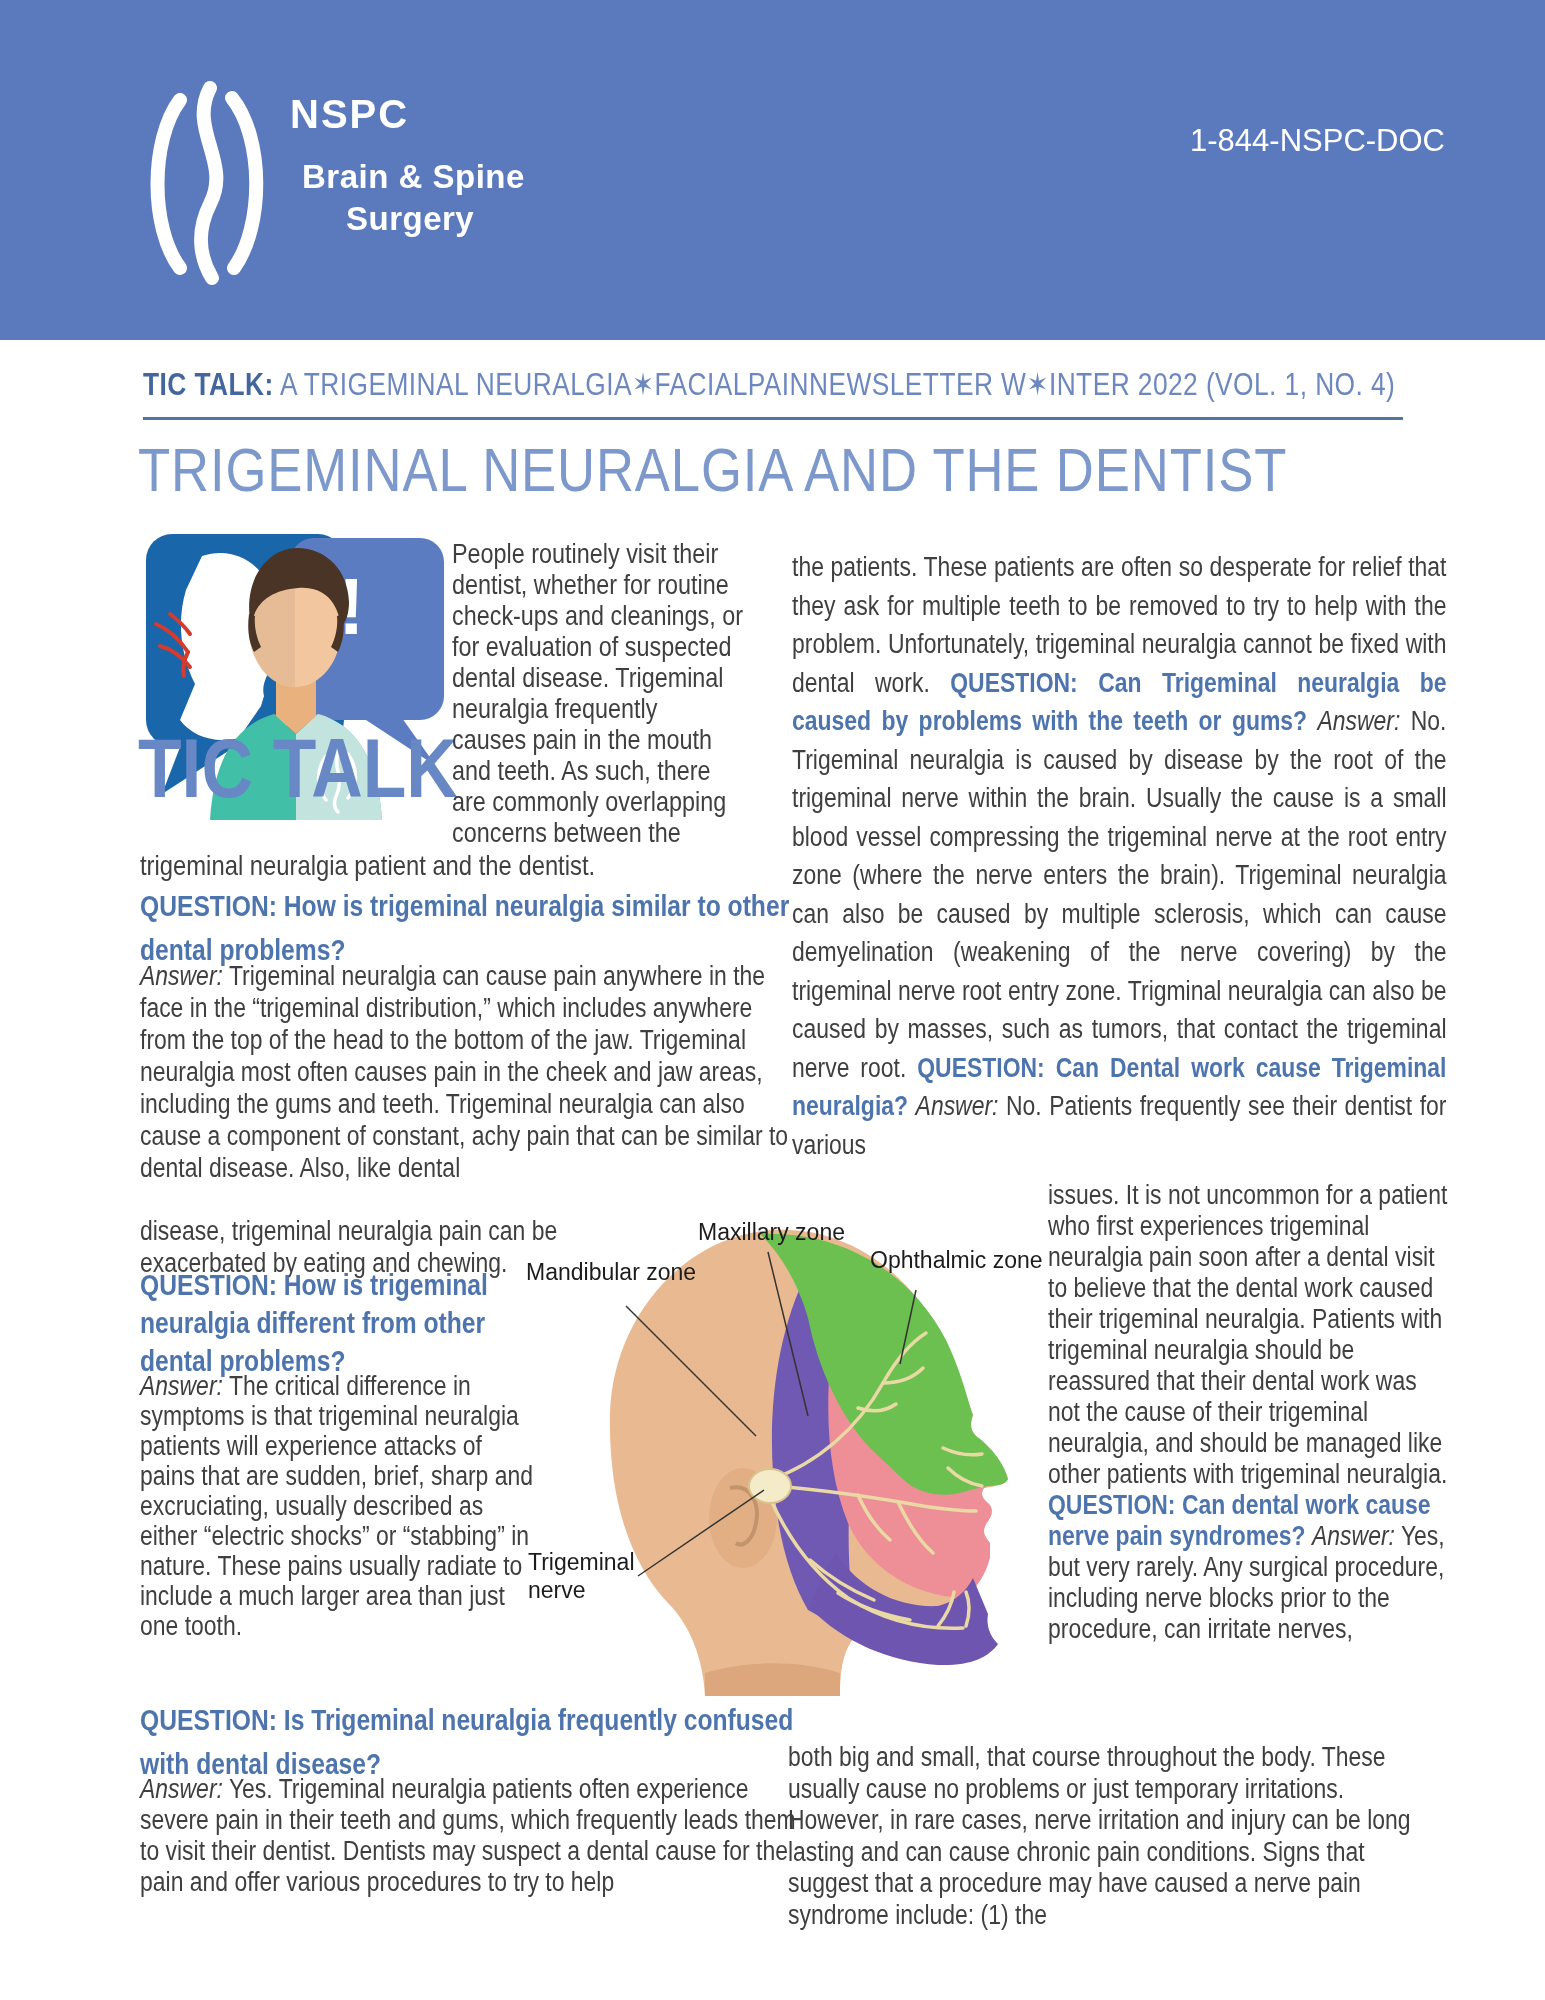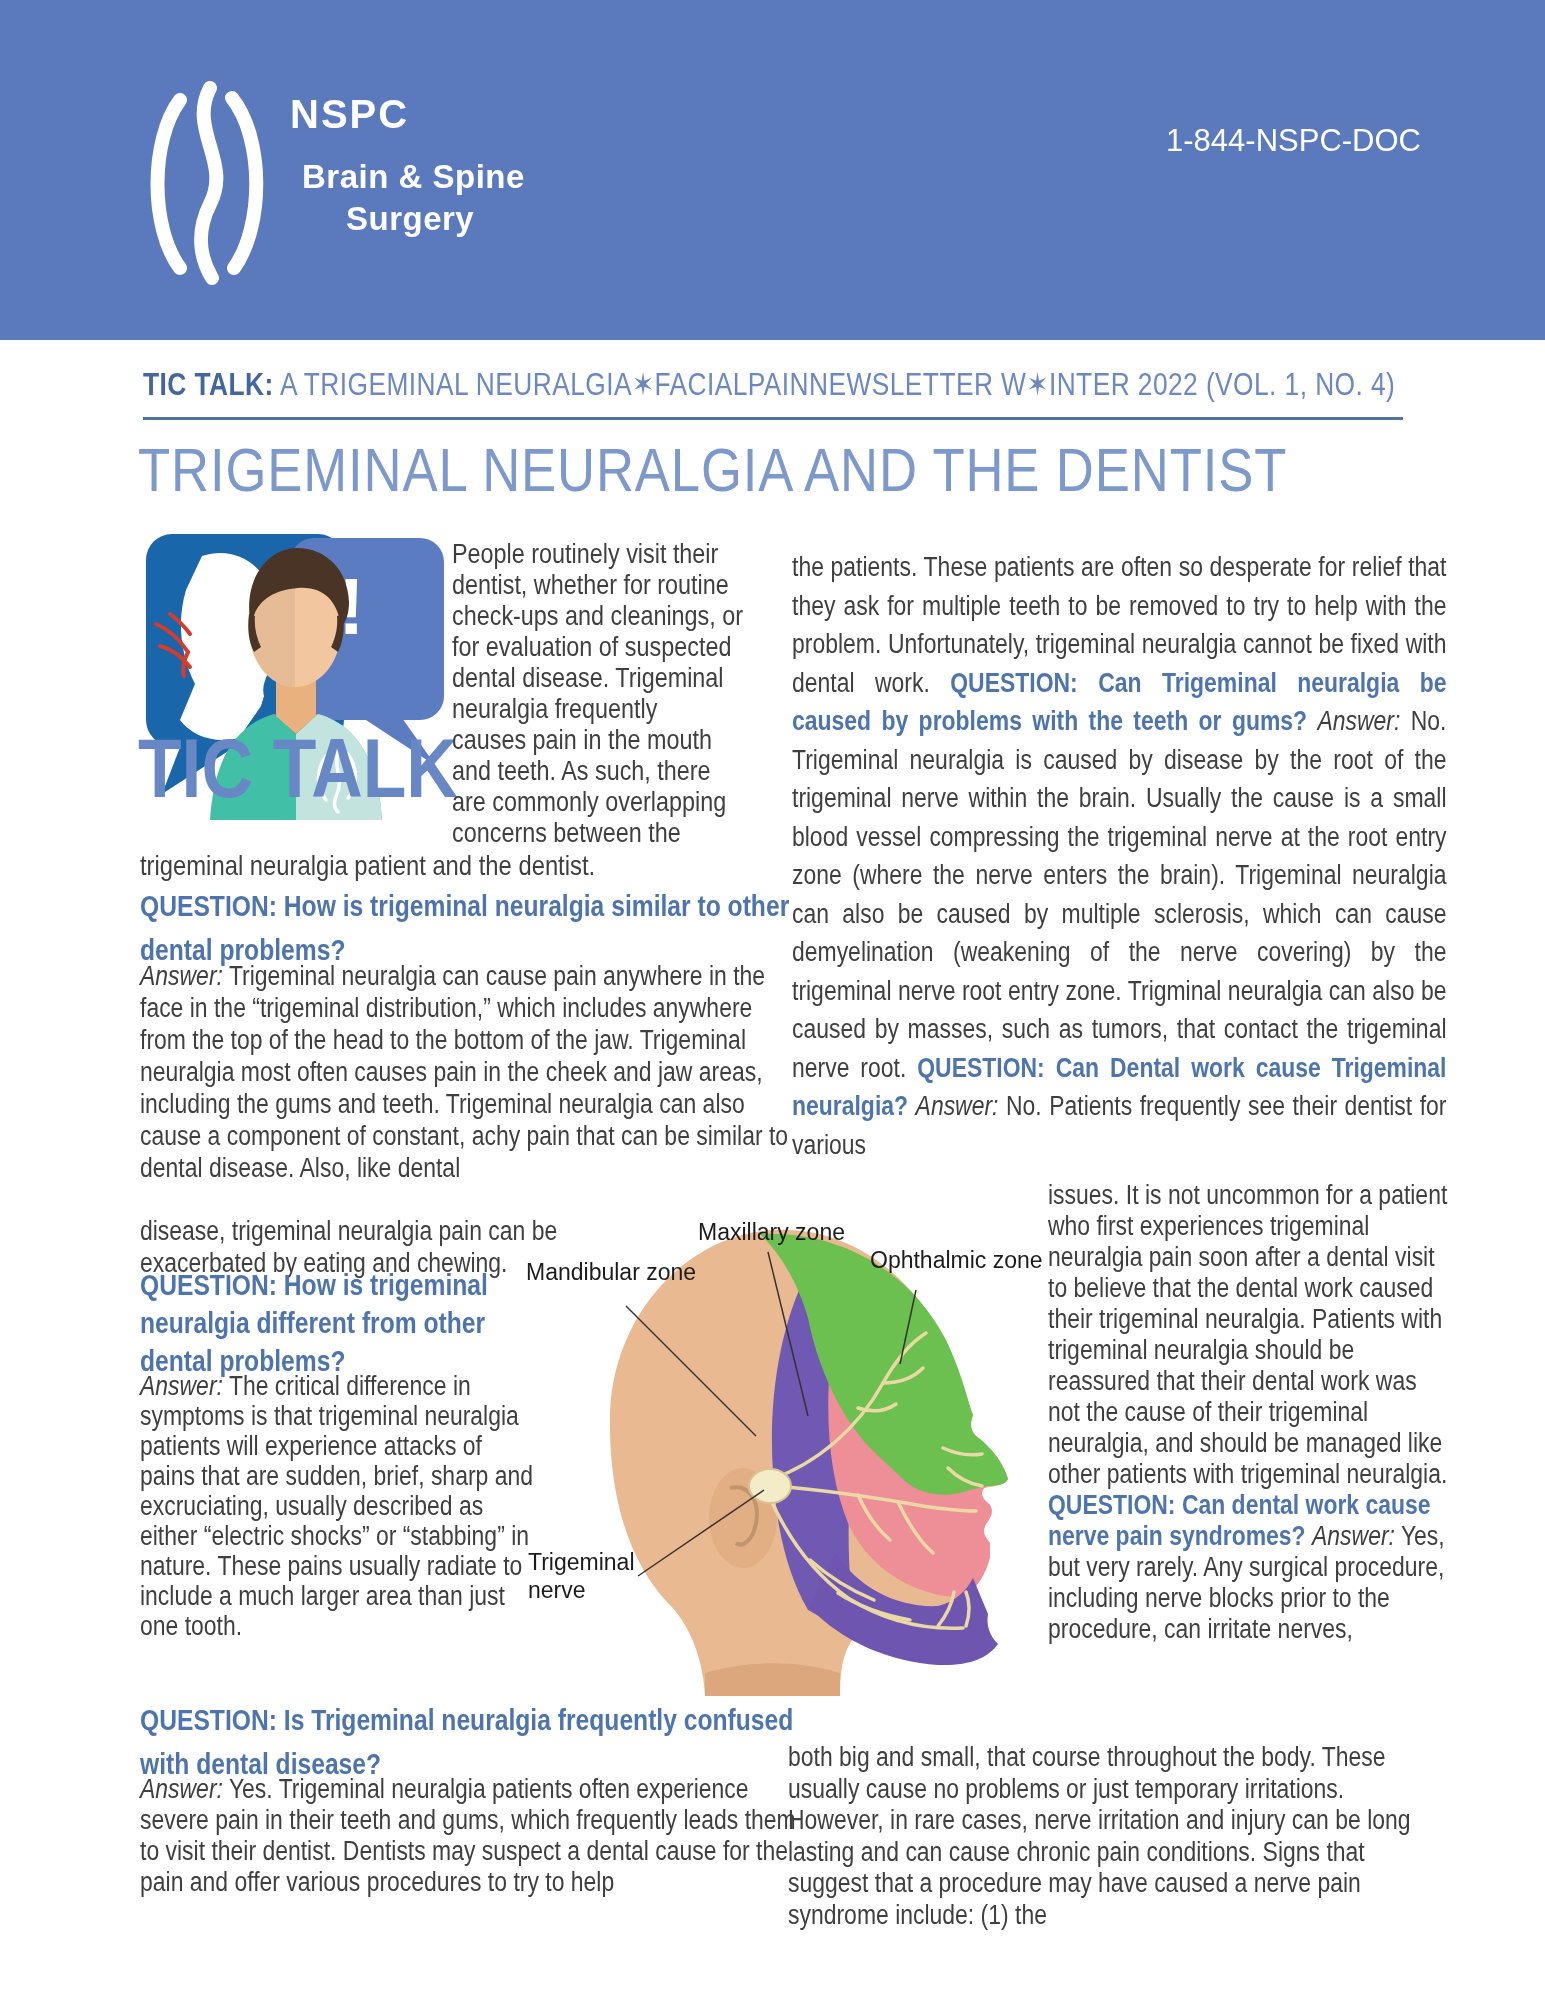--- a/index.html
+++ b/index.html
@@ -6,21 +6,21 @@
   #page{position:relative;width:1545px;height:2000px;background:#ffffff;overflow:hidden;
         font-family:"Liberation Sans",sans-serif;color:#3f3f3f;}
   .abs{position:absolute;}
   .sx{transform:scaleX(.85);transform-origin:0 0;}
   .nowrap{white-space:nowrap;}
   .preline{white-space:pre-line;}
   
   #band{left:0;top:0;width:1545px;height:340px;background:#5b7abd;}
   .brand-name{left:290px;top:92px;font-size:40px;font-weight:bold;color:#fff;letter-spacing:2px;}
   .brand-sub{left:302px;font-size:33px;font-weight:bold;color:#fff;letter-spacing:.5px;}
-  #contact{left:616px;top:120px;width:805px;text-align:right;color:#fff;font-size:31px;line-height:42px;}
+  #contact{left:640px;top:120px;width:805px;text-align:right;color:#fff;font-size:31px;line-height:42px;}
   
   #masthead{left:143px;top:366px;font-size:31px;letter-spacing:.5px;}
   #masthead .mh-prefix{color:#44669f;font-weight:bold;}
   #masthead .mh-rest{color:#6d88bf;}
   #rule{left:143px;top:417px;width:1260px;height:3px;background:#54749f;}
   #title{left:138px;top:434px;font-size:62px;color:#7d98ca;letter-spacing:1px;}
   
   #wordmark{left:138px;top:720px;font-size:84px;font-weight:bold;color:#6787c5;z-index:1;}
   #intro{left:452px;top:538px;width:420px;font-size:27.5px;line-height:31px;z-index:2;}
   #intro-cont{left:140px;top:850px;font-size:28px;}

